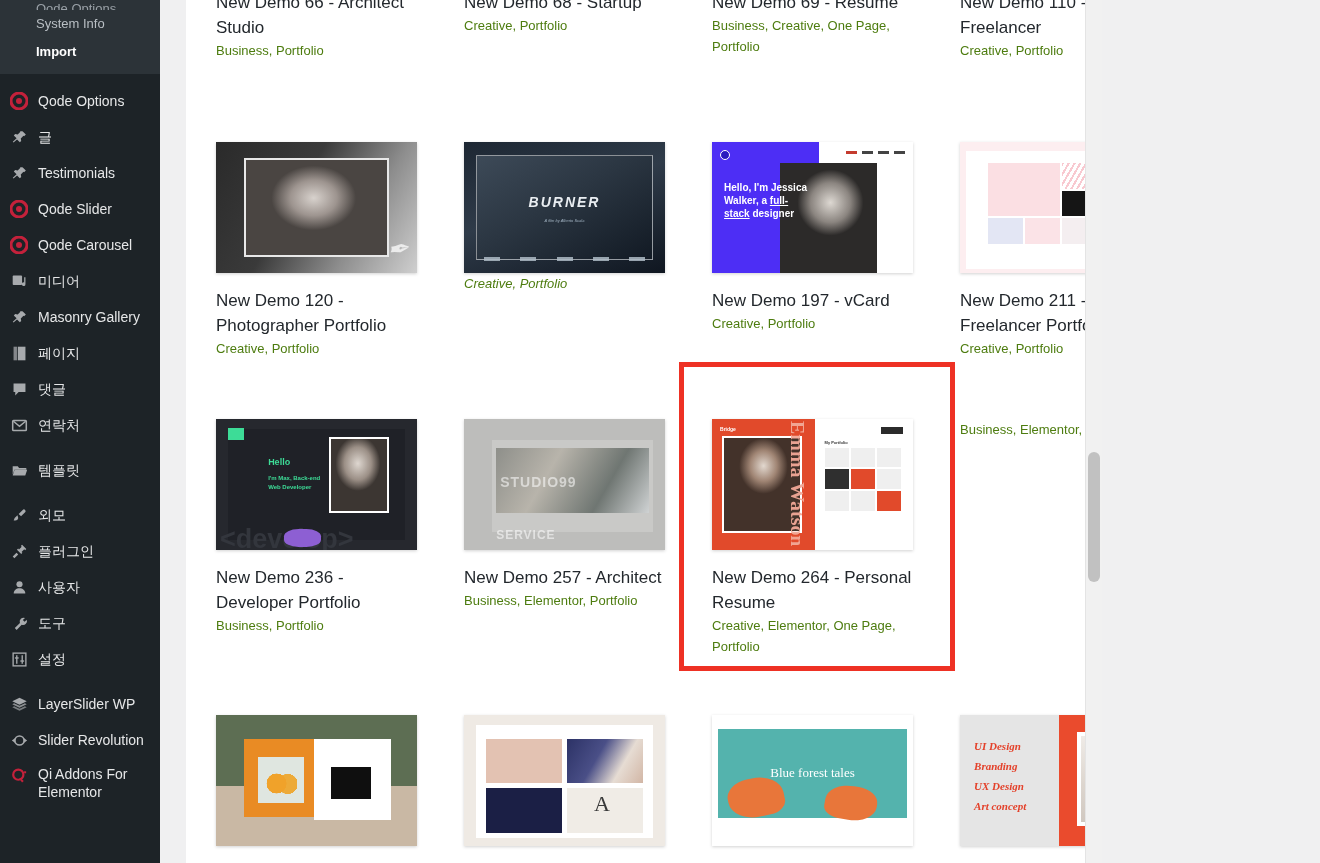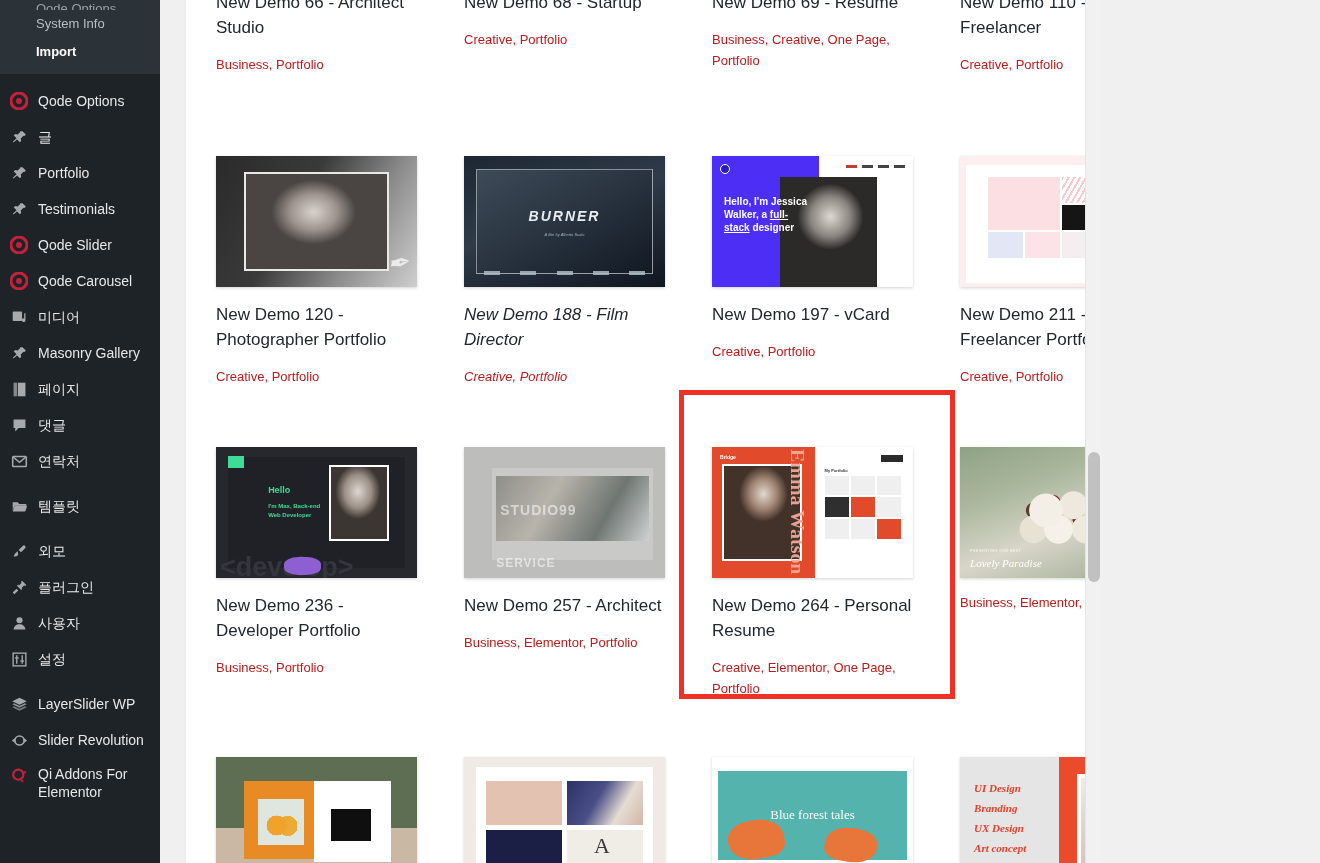--- a/index.html
+++ b/index.html
@@ -97,24 +97,24 @@
     box-shadow: 0 1px 3px rgba(0,0,0,.18);
   }
   .card-title {
     margin-top: 15px;
     font-size: 17px;
     line-height: 25px;
     color: #23282d;
     font-weight: normal;
   }
   .card-cats {
-    margin-top: 14px;
+    margin-top: 0;
     font-size: 13px;
     line-height: 21px;
-    color: #b91c1c;
+    color: #4d7c0f;
   }
 
   
   .card.textonly { padding-top: 0; }
   .card.textonly .card-title { margin-top: 0; }
 
   
   .scrollbar-track {
     position: absolute; right: 0; top: 0;
     width: 17px; height: 863px;
@@ -306,28 +306,20 @@
           </svg>
         </span>
       <span class="lbl">글</span>
     </div>
     <div class="sb-item">
       <span class="ico">
           <svg width="17" height="17" viewBox="0 0 20 20">
             <path fill="currentColor" d="M13.5 2.5l4 4-2.1 2.1-.7-.7-3.2 3.2.5 3-1.6 1.6-3.3-3.3L3 15.9l-.9-.9 4.5-4.1L3.3 7.6 4.9 6l3 .5L11.1 3.3l-.7-.7z"></path>
           </svg>
         </span>
-      <span class="lbl">Portfolio</span>
-    </div>
-    <div class="sb-item">
-      <span class="ico">
-          <svg width="17" height="17" viewBox="0 0 20 20">
-            <path fill="currentColor" d="M13.5 2.5l4 4-2.1 2.1-.7-.7-3.2 3.2.5 3-1.6 1.6-3.3-3.3L3 15.9l-.9-.9 4.5-4.1L3.3 7.6 4.9 6l3 .5L11.1 3.3l-.7-.7z"></path>
-          </svg>
-        </span>
       <span class="lbl">Testimonials</span>
     </div>
     <div class="sb-item">
       <span class="ico red">
           <svg width="18" height="18" viewBox="0 0 18 18">
             <circle cx="9" cy="9" r="8" fill="none" stroke="currentColor" stroke-width="3"></circle>
             <circle cx="9" cy="9" r="3" fill="currentColor"></circle>
           </svg>
         </span>
       <span class="lbl">Qode Slider</span>
@@ -416,20 +408,28 @@
       <span class="lbl">플러그인</span>
     </div>
     <div class="sb-item">
       <span class="ico">
           <svg width="17" height="17" viewBox="0 0 20 20">
             <circle cx="10" cy="6.2" r="3.6" fill="currentColor"></circle>
             <path fill="currentColor" d="M3.2 17c0-3.6 3-6 6.8-6s6.8 2.4 6.8 6z"></path>
           </svg>
         </span>
       <span class="lbl">사용자</span>
+    </div>
+    <div class="sb-item">
+      <span class="ico">
+          <svg width="17" height="17" viewBox="0 0 20 20">
+            <path fill="currentColor" d="M16.5 3.5a4.6 4.6 0 0 0-6 5.9l-6 6 2.1 2.1 6-6a4.6 4.6 0 0 0 5.9-6L16 8l-2.1-2.1z"></path>
+          </svg>
+        </span>
+      <span class="lbl">도구</span>
     </div>
     <div class="sb-item">
       <span class="ico">
           <svg width="17" height="17" viewBox="0 0 20 20">
             <rect x="2.5" y="2.5" width="15" height="15" fill="none" stroke="currentColor" stroke-width="1.6"></rect>
             <rect x="6" y="5" width="1.6" height="10" fill="currentColor"></rect>
             <rect x="12.4" y="5" width="1.6" height="10" fill="currentColor"></rect>
             <rect x="4.6" y="7.4" width="4.4" height="1.6" fill="currentColor"></rect>
             <rect x="11" y="11" width="4.4" height="1.6" fill="currentColor"></rect>
           </svg>
@@ -505,21 +505,20 @@
             <div class="ttl">BURNER</div>
             <div class="sub">A film by Alberto Scala</div>
             <div class="logos">
                 <i></i>
                 <i></i>
                 <i></i>
                 <i></i>
                 <i></i>
               </div>
           </div>
-          <div class="card-title">New Demo 188 - Film Director</div>
           <div class="card-cats">Creative,  Portfolio</div>
         </div>
         <div class="card" style="padding-top:59px;">
           <div class="thumb d197">
             <div class="blue"></div>
             <div class="dot"></div>
             <div class="nav">
                 <i></i>
                 <i></i>
                 <i></i>
@@ -597,25 +596,20 @@
                 <div></div>
                 <div></div>
                 <div></div>
                 <div></div>
               </div>
           </div>
           <div class="card-title">New Demo 264 - Personal Resume</div>
           <div class="card-cats">Creative,  Elementor,  One Page,  Portfolio</div>
         </div>
         <div class="card" style="padding-top:38px;">
-          <div class="thumb d271">
-            <div class="bouquet"></div>
-            <div class="kicker">PRESENTING OUR BEST</div>
-            <div class="sc">Lovely Paradise</div>
-          </div>
           <div class="card-cats">Business,  Elementor,  Portfolio</div>
         </div>
 
         <div class="card" style="padding-top:36px;">
           <div class="thumb b1">
             <div class="tan"></div>
             <div class="or"></div>
             <div class="wh"></div>
             <div class="fruit"></div>
             <div class="blk"></div>

